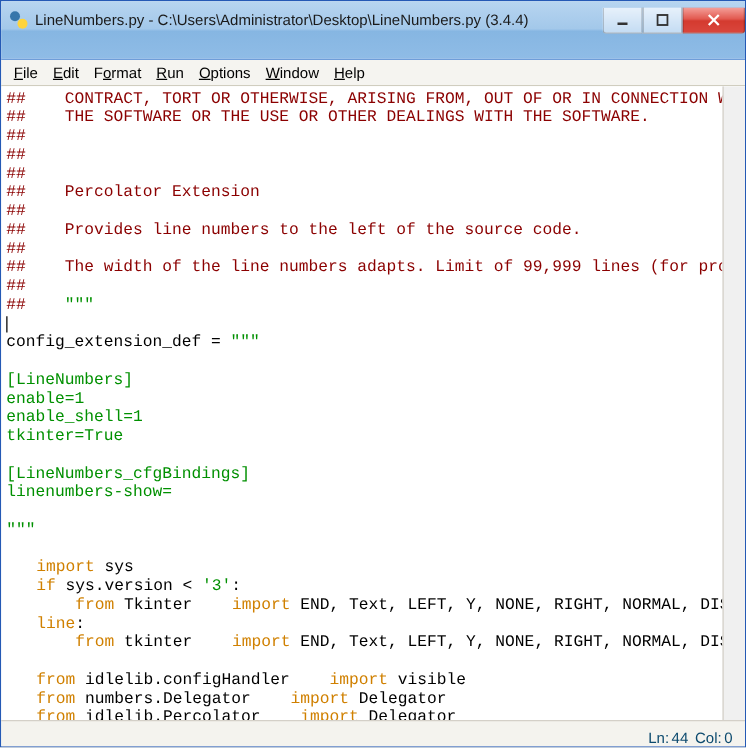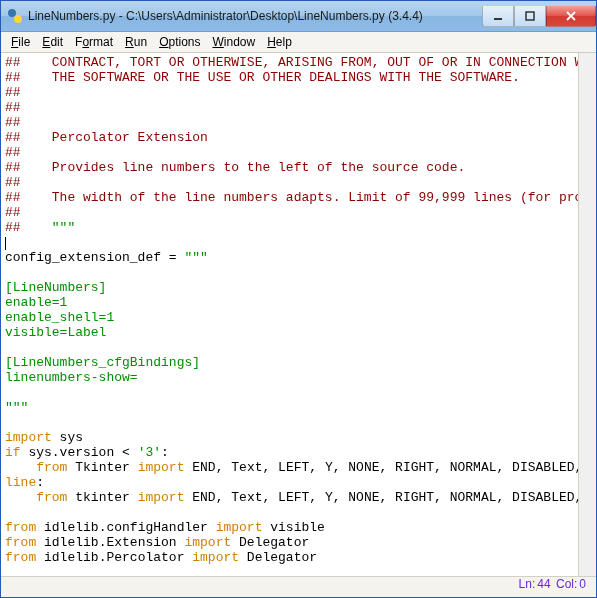--- a/index.html
+++ b/index.html
@@ -1,38 +1,38 @@
 <!DOCTYPE html>
 <html><head>
 <meta charset="utf-8">
 <style>
   html, body { margin: 0; padding: 0; font-family: Tahoma, sans-serif; font-size: 12px; overflow: hidden; background: #ece9d8; }
   .window { width: 597px; height: 598px; background: #fff; position: relative; border: 1px solid #2459b5; box-sizing: border-box; display: flex; flex-direction: column; }
   
-  .titlebar { height: 30px; background: linear-gradient(to bottom, #b7d5f0 0%, #a3c8ea 48%, #86b6e2 52%, #8fbce6 100%); display: flex; align-items: center; padding: 0 0 0 6px; border-bottom: 1px solid #6f9dd9; }
+  .titlebar { height: 30px; background: linear-gradient(to bottom, #b7d5f0 0%, #a3c8ea 48%, #86b6e2 52%, #8fbce6 100%); display: flex; align-items: center; padding: 0 0 16px 6px; border-bottom: 1px solid #6f9dd9; }
   .titlebar .icon-wrap { width: 16px; height: 16px; display: flex; align-items: center; justify-content: center; margin-right: 5px; }
   .titlebar .title { color: #1a1a1a; font-size: 12px; white-space: nowrap; overflow: hidden; flex: 1; }
   .win-btns { display: flex; align-items: flex-start; margin-left: auto; }
   .win-btn { width: 30px; height: 20px; margin-left: 0; border: 1px solid rgba(0,0,0,0.25); border-top: none; display: flex; align-items: center; justify-content: center; font-size: 11px; color: #333; }
   .win-min { background: linear-gradient(to bottom,#e7f1fb,#c4dcf3); border-bottom-left-radius: 3px; }
   .win-max { background: linear-gradient(to bottom,#e7f1fb,#c4dcf3); }
   .win-close { width: 48px; background: linear-gradient(to bottom,#f4a09a,#e1554c 48%,#d43a2f 52%,#d9463c); color: #fff; font-weight: bold; border-bottom-right-radius: 3px; }
   
   .menubar { height: 20px; background: #f5f4f0; border-bottom: 1px solid #d0cdbf; display: flex; align-items: center; padding: 0 4px; font-size: 12px; }
   .menu-item { padding: 2px 6px; cursor: default; }
   .menu-item .ul { text-decoration: underline; }
   
   .editor-wrap { flex: 1; display: flex; position: relative; overflow: hidden; background: #fff; }
   .editor { flex: 1; padding: 2px 4px 2px 4px; font-family: "Courier New", monospace; font-size: 13px; line-height: 15px; white-space: pre; overflow: hidden; color: #000; }
   .scrollbar-v { width: 17px; background: #f0f0f0; border-left: 1px solid #d4d0c8; }
-  .kw { color:#d08000; }
+  .kw { color:#d08000;margin-left:24px; }
   .str{ color:#009000; }
   .cm { color:#8b0000; }
   
-  .statusbar { height: 20px; border-top: 1px solid #d4d0c8; background: #f4f3ee; display: flex; align-items: flex-start; justify-content: flex-end; padding: 0 8px; font-size: 12px; color: #6d28d9; }
+  .statusbar { height: 20px; border-top: 1px solid #d4d0c8; background: #f4f3ee; display: flex; align-items: flex-end; justify-content: flex-end; padding: 0 8px; font-size: 12px; color: #0c4a6e; }
   .sep { margin: 0 2px; }
   .caret { display:inline-block; width:1px; height:13px; background:#000; vertical-align:text-bottom; }
 </style>
 </head>
 <body>
 
 <div class="window">
 
   <div class="titlebar">
     <span class="icon-wrap">
@@ -84,35 +84,35 @@
 <span class="cm">##</span>
 <span class="cm">##    The width of the line numbers adapts. Limit of 99,999 lines (for proper di</span>
 <span class="cm">##</span>
 <span class="cm">##    </span><span class="str">"""</span>
 <span class="caret"></span>
 <span>config_extension_def = </span><span class="str">"""</span>
 
 <span class="str">[LineNumbers]</span>
 <span class="str">enable=1</span>
 <span class="str">enable_shell=1</span>
-<span class="str">visible=Label</span>
+<span class="str">tkinter=True</span>
 
 <span class="str">[LineNumbers_cfgBindings]</span>
 <span class="str">linenumbers-show=</span>
 
 <span class="str">"""</span>
 
 <span class="kw">import</span><span> sys</span>
 <span class="kw">if</span><span> sys.version &lt; </span><span class="str">'3'</span><span>:</span>
 <span>    </span><span class="kw">from</span><span> Tkinter </span><span class="kw">import</span><span> END, Text, LEFT, Y, NONE, RIGHT, NORMAL, DISABLED, Label</span>
 <span class="kw">line</span><span>:</span>
 <span>    </span><span class="kw">from</span><span> tkinter </span><span class="kw">import</span><span> END, Text, LEFT, Y, NONE, RIGHT, NORMAL, DISABLED, Label</span>
 
 <span class="kw">from</span><span> idlelib.configHandler </span><span class="kw">import</span><span> visible</span>
-<span class="kw">from</span><span> idlelib.Extension </span><span class="kw">import</span><span> Delegator</span>
+<span class="kw">from</span><span> numbers.Delegator </span><span class="kw">import</span><span> Delegator</span>
 <span class="kw">from</span><span> idlelib.Percolator </span><span class="kw">import</span><span> Delegator</span>
 
 
 
 
 </div>
     <div class="scrollbar-v"></div>
   </div>
 
   <div class="statusbar">

